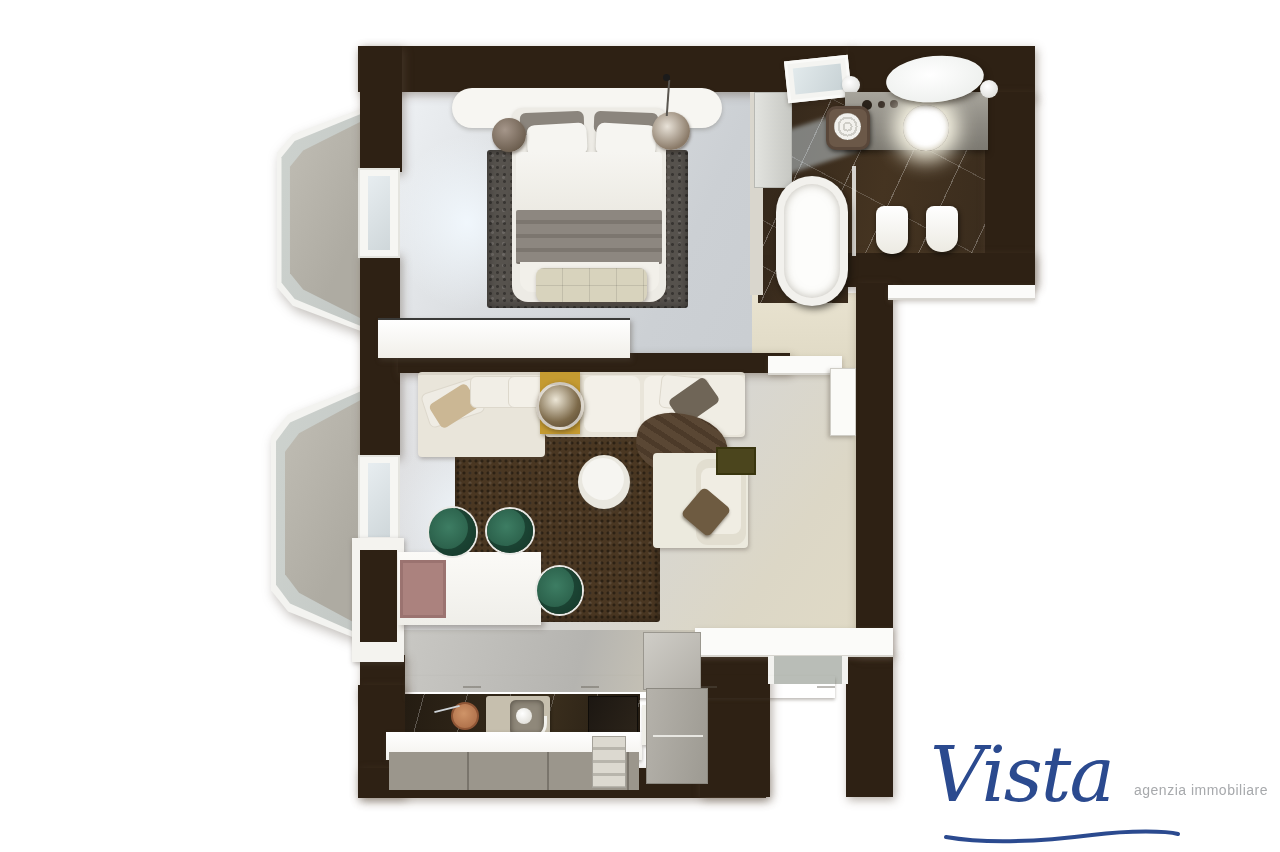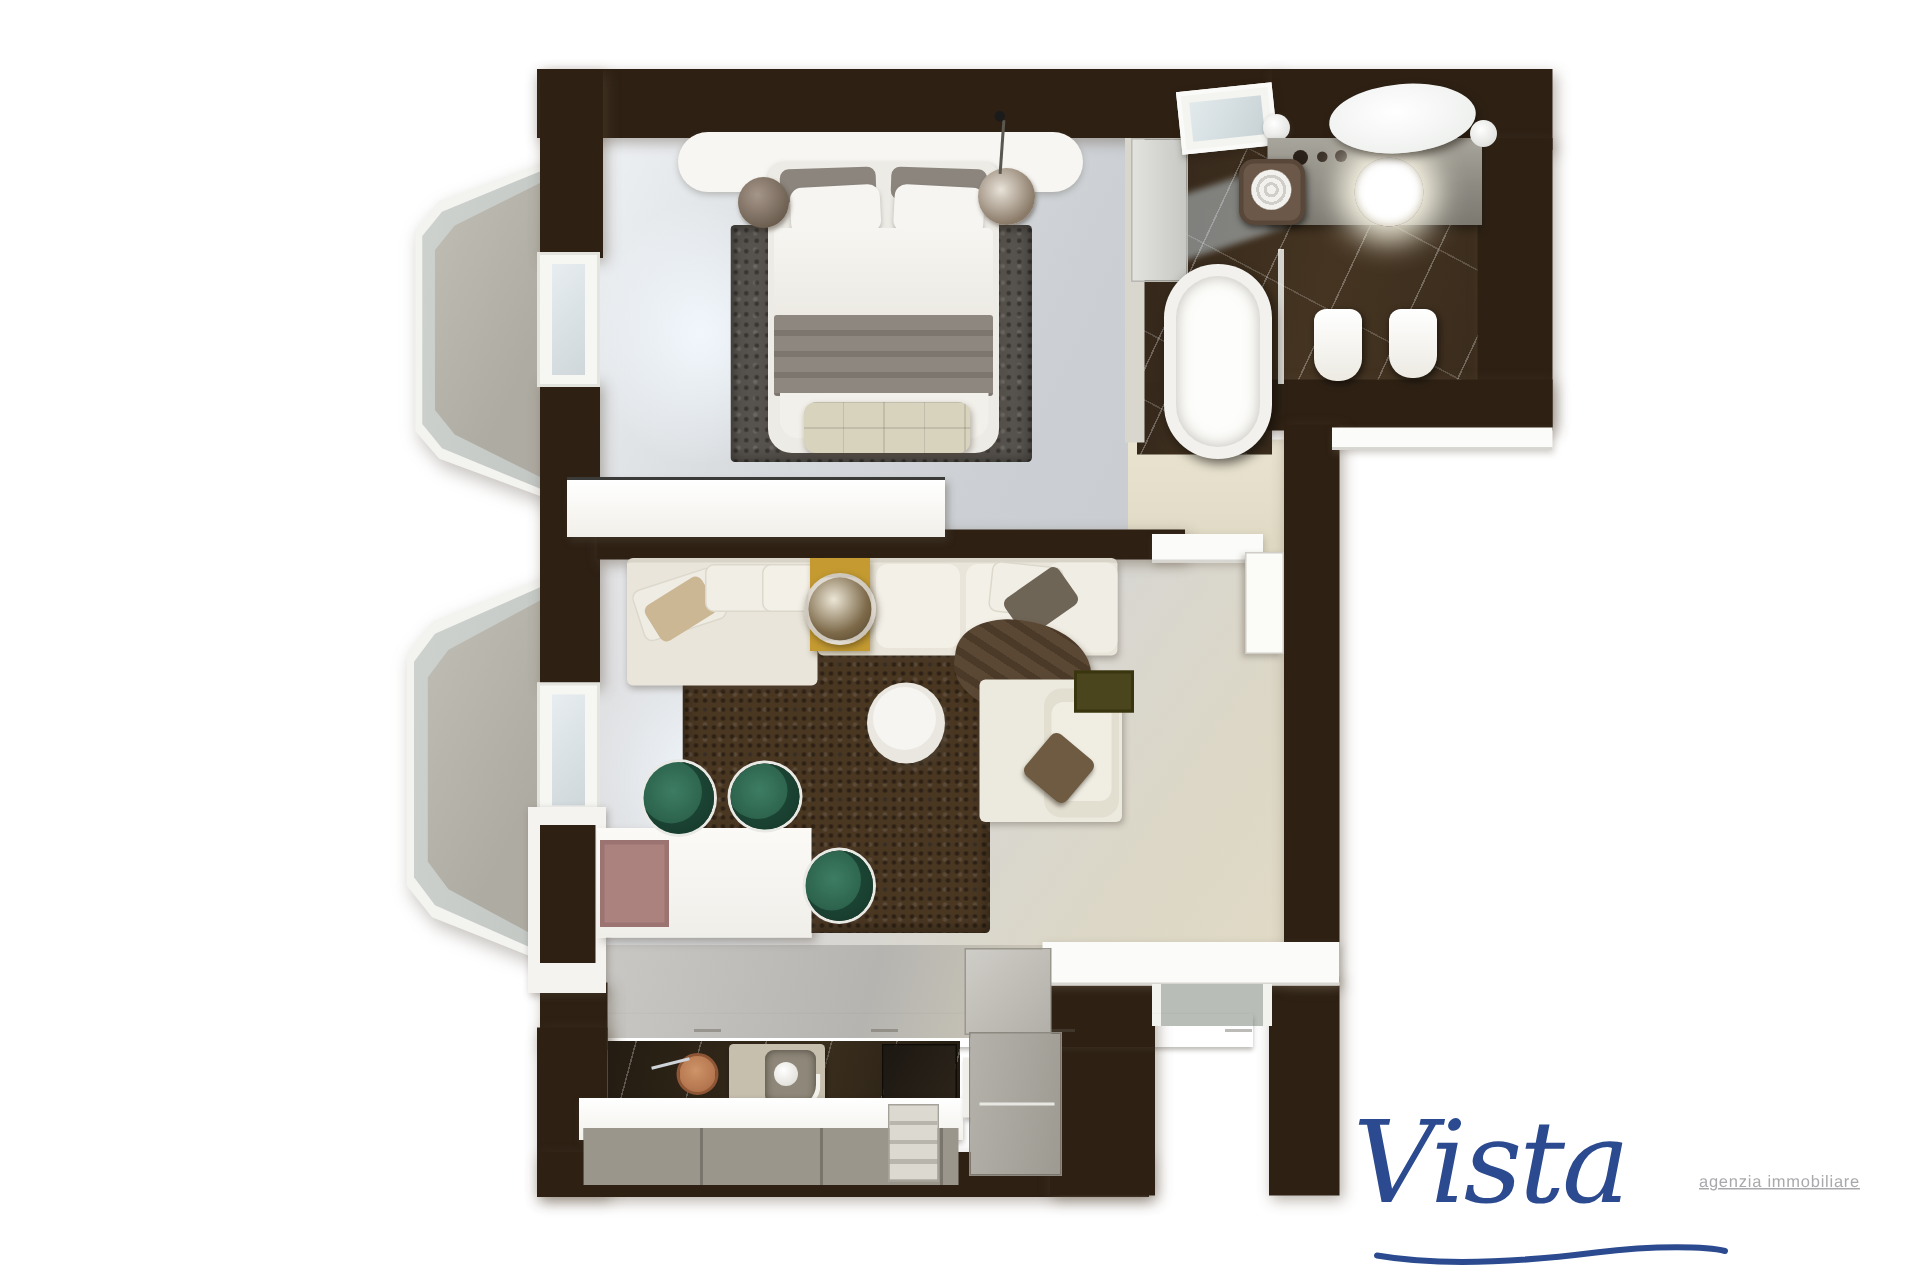--- a/index.html
+++ b/index.html
@@ -41,25 +41,25 @@
   
   .white-f{position:absolute;background:#f0eee7;border-radius:6px;box-shadow:1px 2px 4px rgba(80,70,60,.35);}
   .circle{border-radius:50%;}
   .window{position:absolute;background:#f6f6f3;border:2px solid #e4e4df;box-sizing:border-box;}
   .window .glass{position:absolute;inset:6px 8px;background:linear-gradient(135deg,#e7edf0,#cfd7da);}
   .chair-teal{position:absolute;border-radius:50%;
      background:radial-gradient(circle at 42% 40%,#3d7d63,#2c624c 55%,#1d4535);
      box-shadow:inset -5px -4px 0 3px rgba(15,45,33,.6),0 0 0 2px #e9e9e6;}
   .seam-v{background-image:repeating-linear-gradient(90deg,transparent 0 78px,rgba(60,55,48,.35) 78px 80px);}
   
-  #logo{position:absolute;left:896px;top:744px;width:350px;height:105px;}
+  #logo{position:absolute;left:924px;top:744px;width:350px;height:105px;}
   .logo-script{position:absolute;left:6px;top:-14px;font-family:"DejaVu Serif",serif;font-style:italic;
      font-weight:400;font-size:76px;color:var(--logo-script,#2b4a8f);letter-spacing:-2px;}
-  .logo-tagline{position:absolute;right:6px;top:38px;font-size:11px;color:var(--logo-tagline,#a7a9ac);
-     letter-spacing:.5px;text-decoration:underline;}
+  .logo-tagline{position:absolute;right:6px;top:38px;font-size:14px;color:var(--logo-tagline,#a7a9ac);
+     letter-spacing:.5px;}
   .logo-caps{position:absolute;right:2px;top:50px;font-size:40px;font-weight:700;
      color:var(--logo-caps,#59c5ea);letter-spacing:2px;}
 </style>
 </head>
 <body>
 
 <div id="stage">
 
   <div class="floor floor-bedroom abs" style="left:398px;top:90px;width:392px;height:268px;"></div>
   <div class="lightpatch" style="left:392px;top:135px;width:150px;height:175px;"></div>

